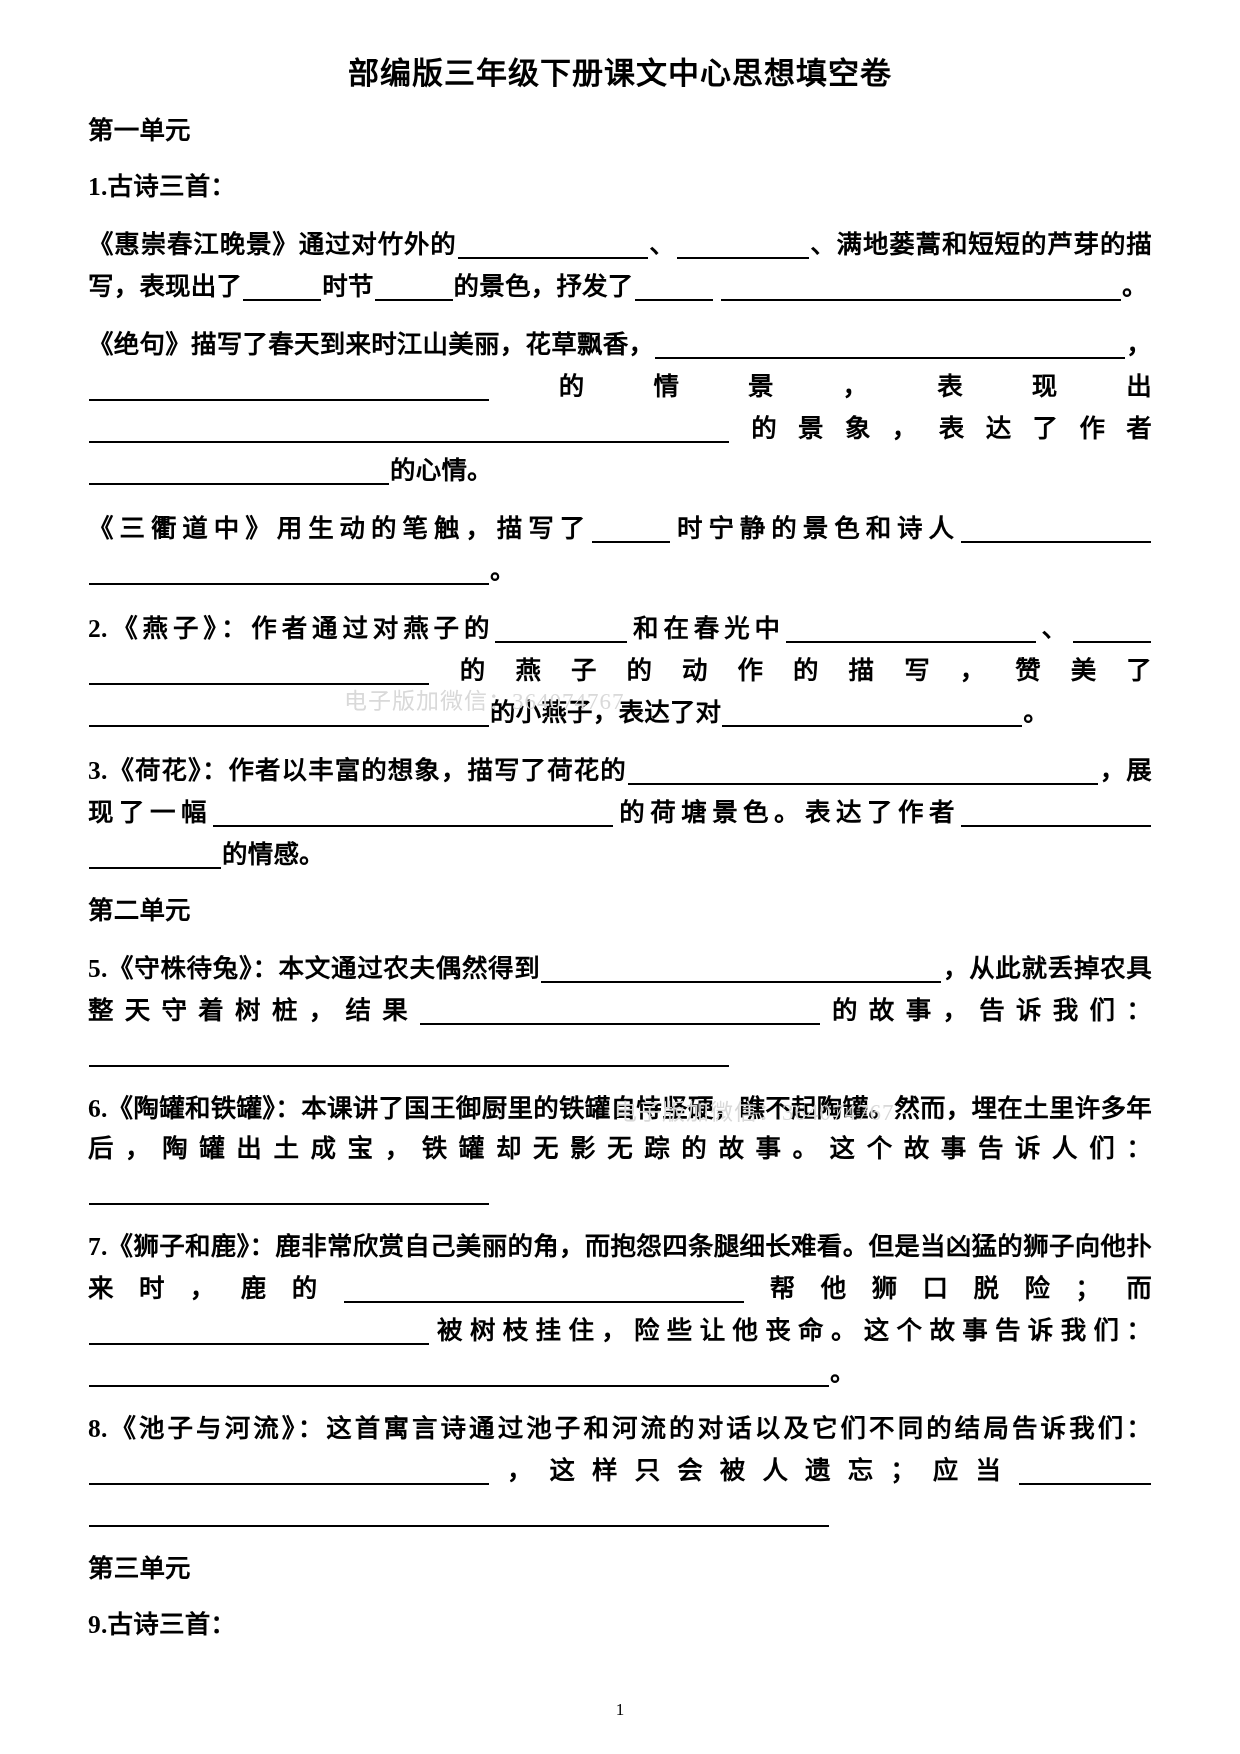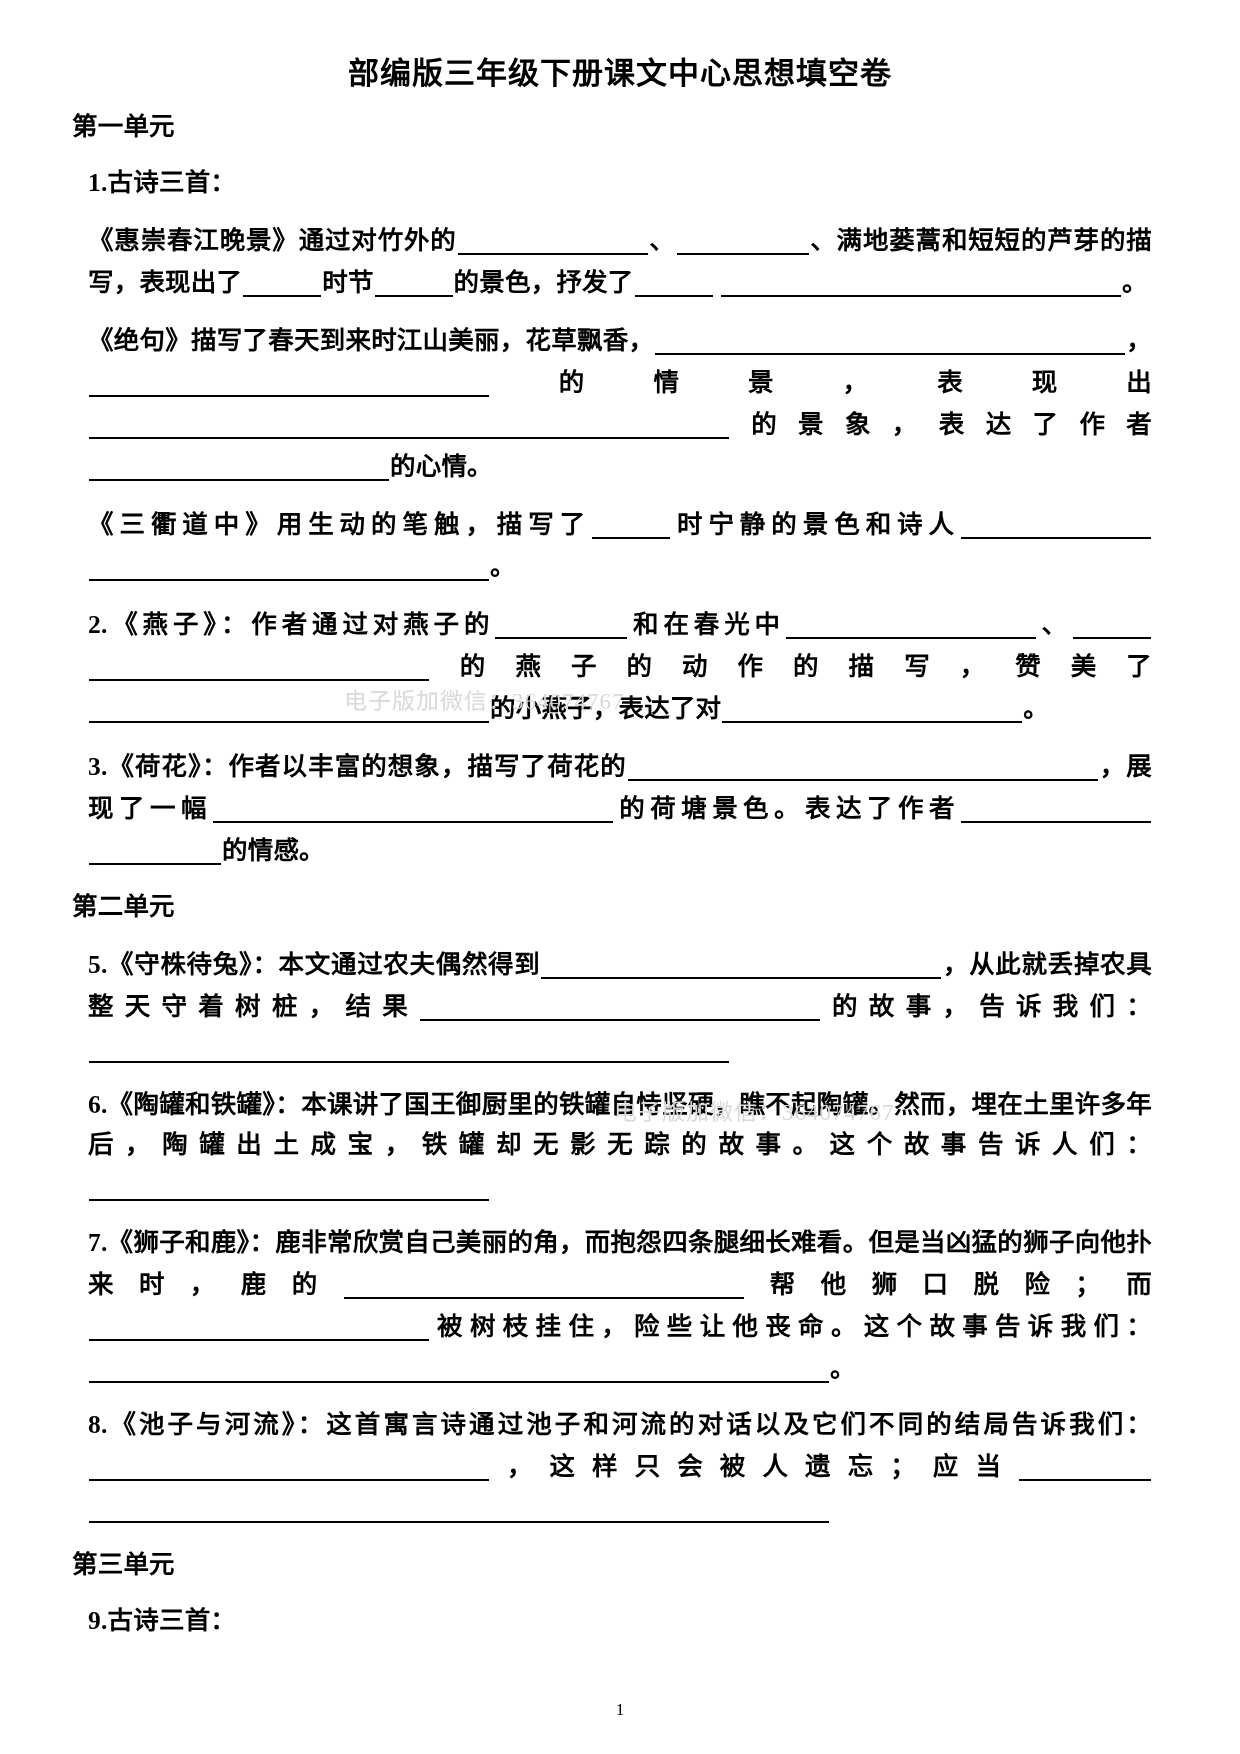--- a/index.html
+++ b/index.html
@@ -62,21 +62,21 @@
   .b-l   { width: 190px; }
   .b-xl  { width: 250px; }
   .b-xxl { width: 300px; }
   .b-3xl { width: 340px; }
   .b-4xl { width: 400px; }
   .b-5xl { width: 470px; }
   .b-7xl { width: 640px; }
   .b-8xl { width: 740px; }
 
   .unit-head {
-    margin: 0;
+    margin: 16px;
     padding: 0;
     font-family: Liberation Serif, serif;
   }
 
   .watermark {
     position: absolute;
     color: #d9d9d9;
     font-size: 23px;
     font-weight: 400;
     letter-spacing: 1px;

